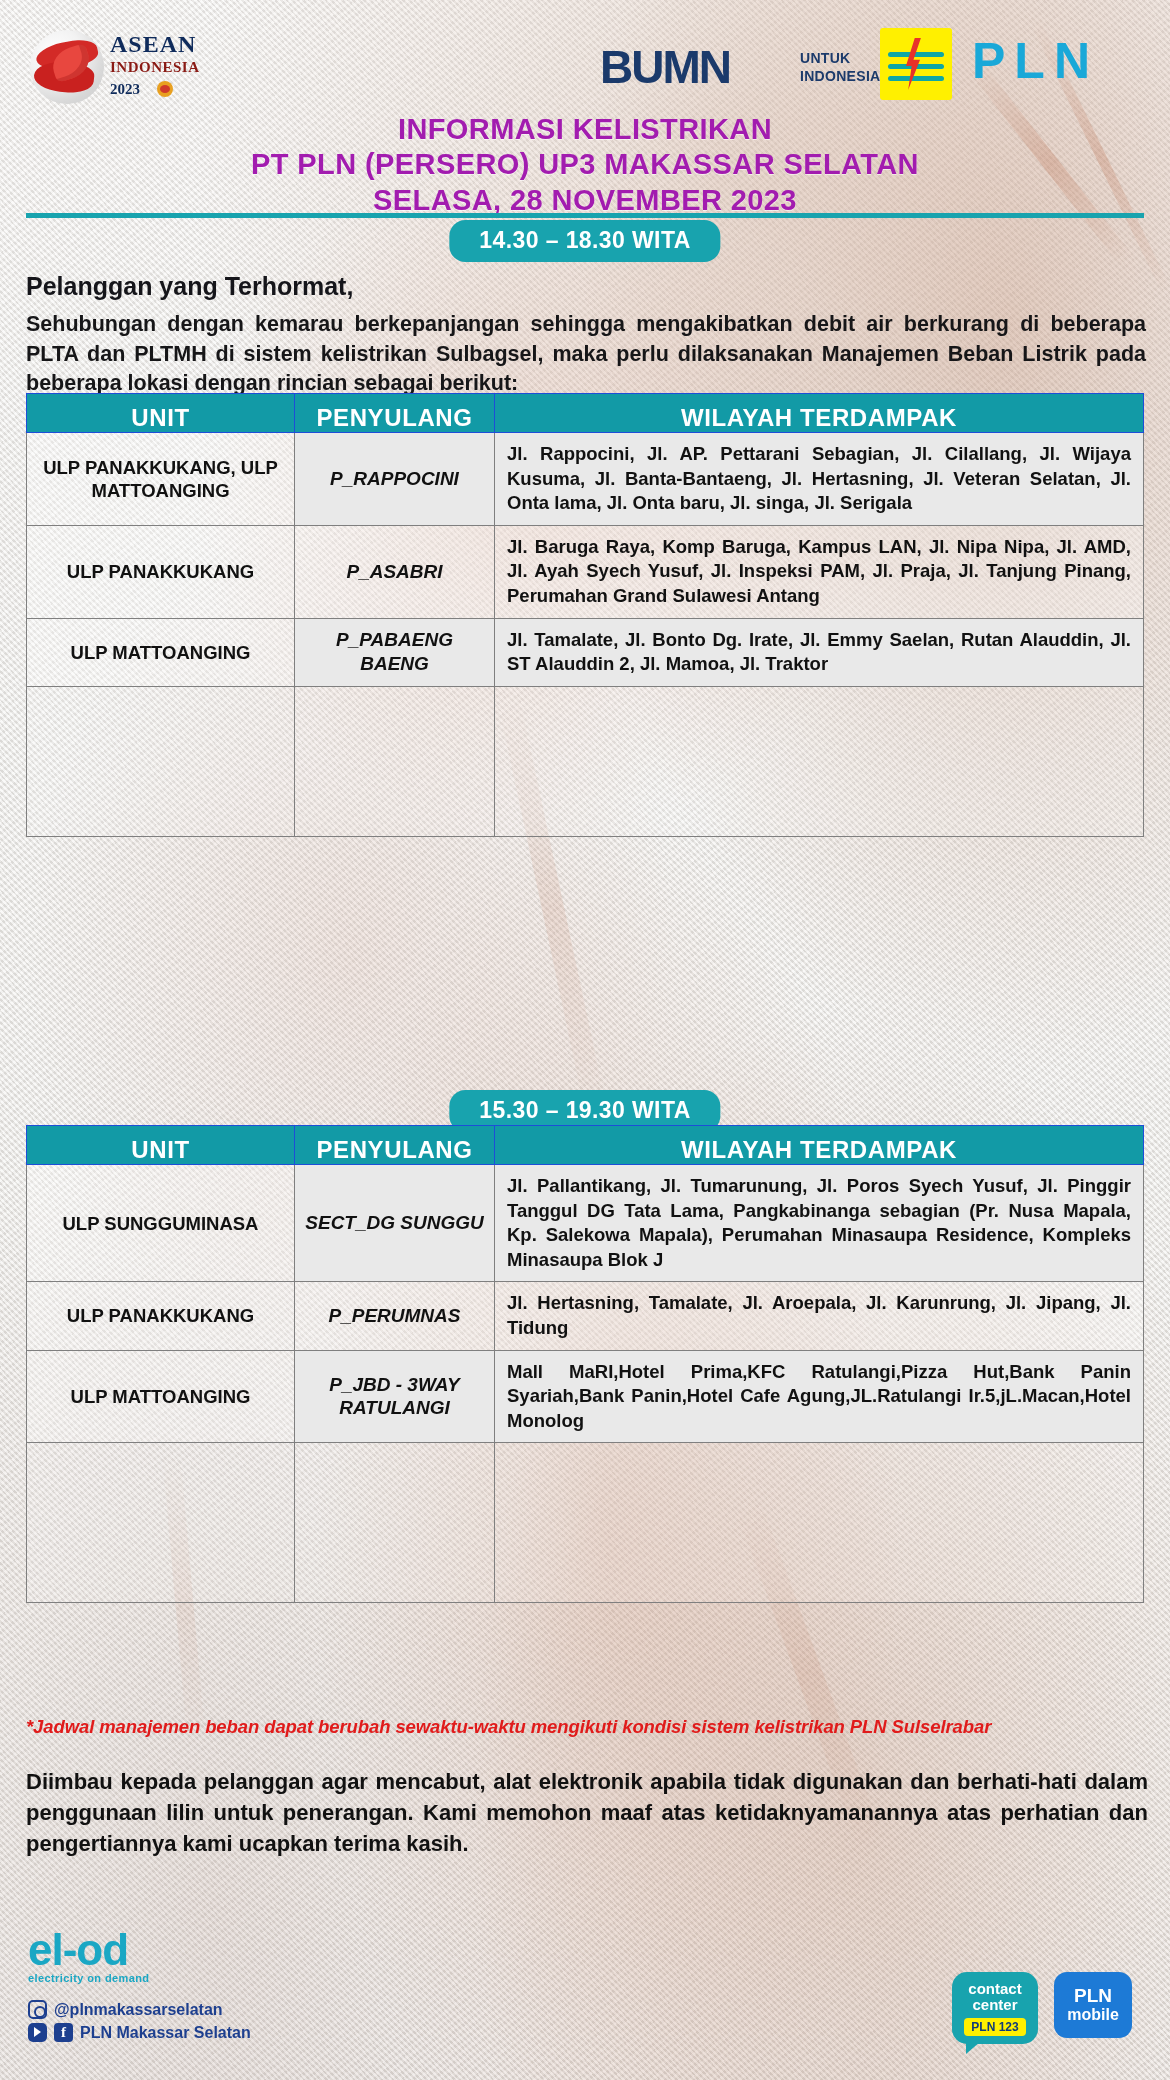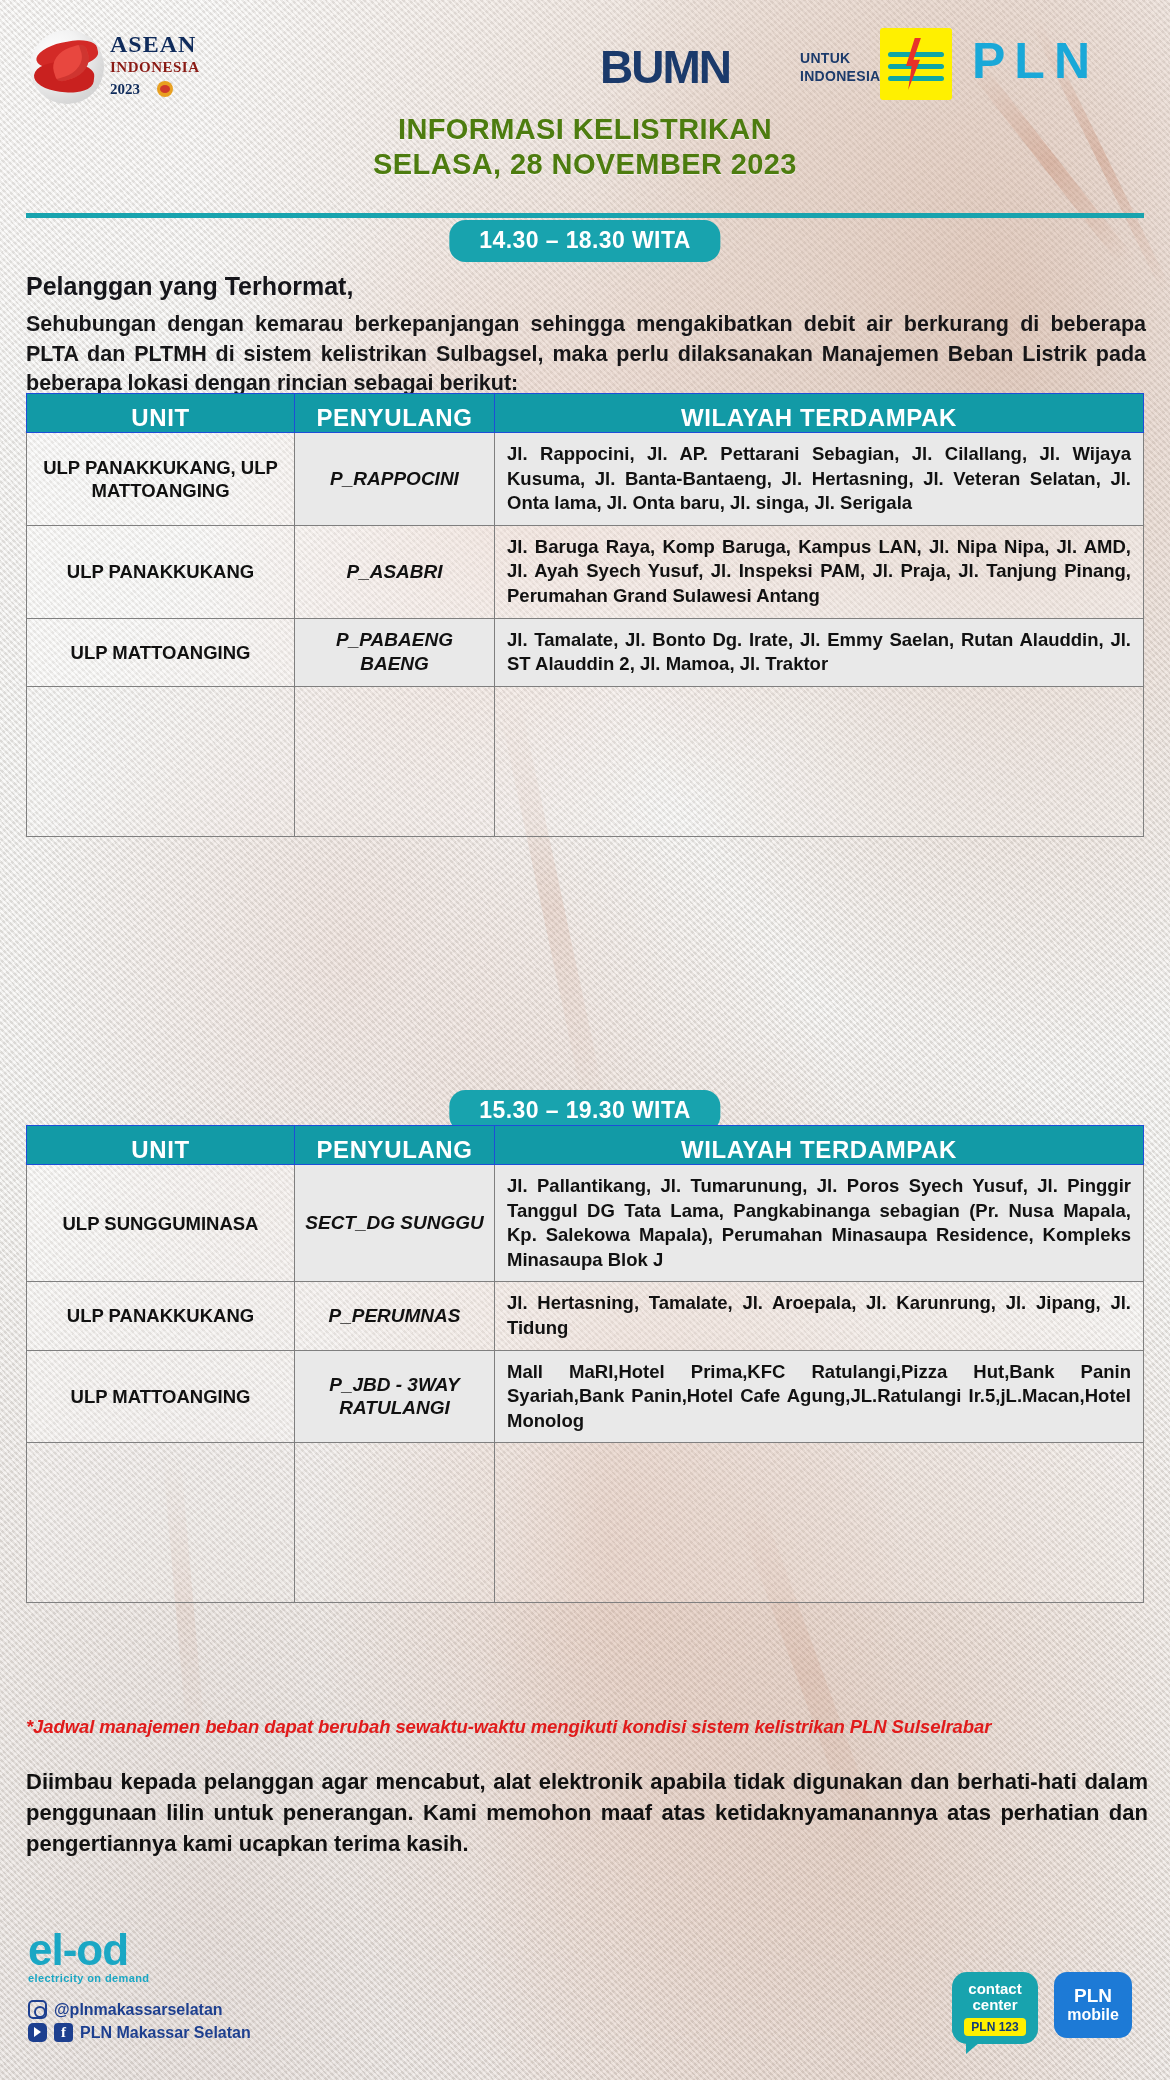--- a/index.html
+++ b/index.html
@@ -99,21 +99,21 @@
     clip-path: polygon(58% 0, 18% 54%, 44% 54%, 28% 100%, 82% 42%, 52% 42%, 86% 0);
   }
   .pln-text {
     position: absolute; left: 92px; top: 8px; font-size: 50px; font-weight: 700; color: #19a8d8;
     letter-spacing: 9px; line-height: 1; font-family: "Liberation Sans", sans-serif;
   }
 
   
   .title-block { position: absolute; top: 112px; left: 0; width: 1170px; text-align: center; }
   .title-block .tl {
-    font-size: 29px; font-weight: 700; color: #4d7c0f; letter-spacing: 0.4px;
+    font-size: 29px; font-weight: 700; color: #a21caf; letter-spacing: 0.4px;
     line-height: 1.22; text-shadow: 0 1px 0 rgba(255,255,255,0.6);
   }
 
   .rule { position: absolute; left: 26px; top: 213px; width: 1118px; height: 5px; background: #18a3ae; }
 
   .time-pill {
     position: absolute; left: 50%; transform: translateX(-50%);
     background: #18a3ae; color: #fff; font-size: 23px; font-weight: 700;
     padding: 7px 30px 8px; border-radius: 16px; letter-spacing: 0.4px; white-space: nowrap;
   }
@@ -264,20 +264,21 @@
         <div class="wave w2"></div>
         <div class="wave w3"></div>
         <div class="bolt"></div>
       </div>
       <div class="pln-text">PLN</div>
     </div>
   </div>
 
   <div class="title-block">
     <div class="tl">INFORMASI KELISTRIKAN</div>
+    <div class="tl">PT PLN (PERSERO) UP3 MAKASSAR SELATAN</div>
     <div class="tl">SELASA, 28 NOVEMBER 2023</div>
   </div>
 
   <div class="rule"></div>
 
   <div class="time-pill" id="pill1">14.30 – 18.30 WITA</div>
 
   <div class="salutation">Pelanggan yang Terhormat,</div>
   <div class="intro">Sehubungan dengan kemarau berkepanjangan sehingga mengakibatkan debit air berkurang di beberapa PLTA dan PLTMH  di sistem kelistrikan Sulbagsel, maka perlu dilaksanakan Manajemen Beban Listrik pada beberapa lokasi dengan rincian sebagai berikut:</div>
 

